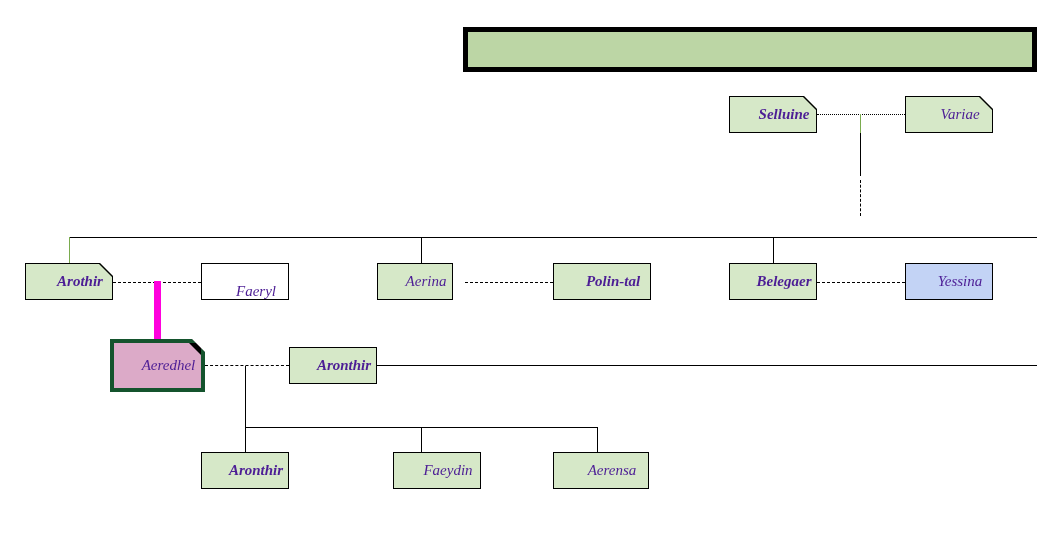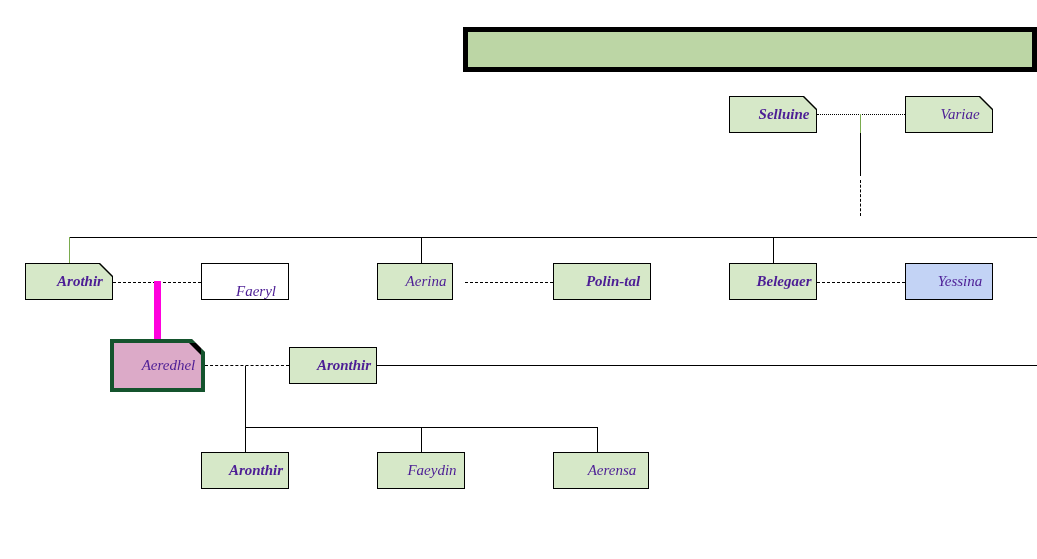--- a/index.html
+++ b/index.html
@@ -139,21 +139,21 @@
   <div class="ln v" style="left:245px;top:366px;height:61px;"></div>
   <div class="ln h" style="left:245px;top:427px;width:353px;"></div>
   <div class="ln v" style="left:245px;top:427px;height:25px;"></div>
   <div class="ln v" style="left:421px;top:427px;height:25px;"></div>
   <div class="ln v" style="left:597px;top:427px;height:25px;"></div>
 
   <div class="node bold" style="left:201px;top:452px;width:88px;height:37px;">
     <span>Aronthir</span>
   </div>
 
-  <div class="node" style="left:377px;top:452px;width:88px;height:37px;">
+  <div class="node" style="left:393px;top:452px;width:88px;height:37px;">
     <span>Faeydin</span>
   </div>
 
   <div class="node" style="left:553px;top:452px;width:96px;height:37px;">
     <span>Aerensa</span>
   </div>
 
 </div>
 
 </body></html>

